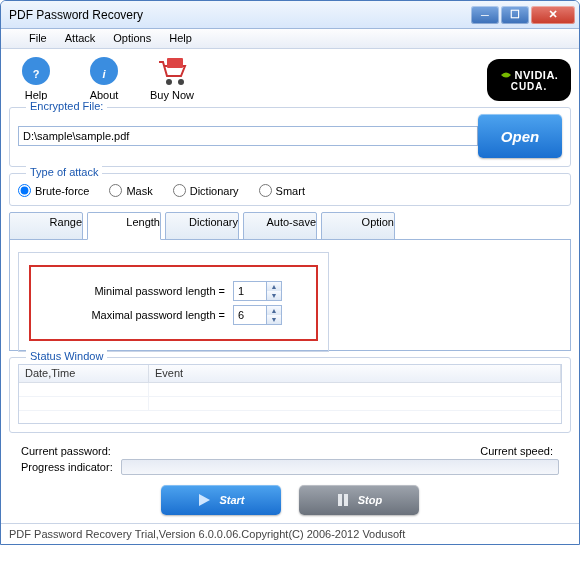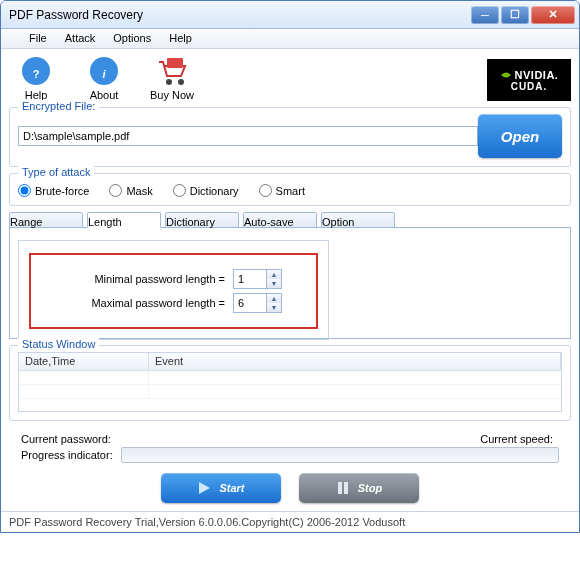--- a/index.html
+++ b/index.html
@@ -12,32 +12,32 @@
 .win-min { background: linear-gradient(#7aa7e0,#3a6fb8); }
 .win-max { background: linear-gradient(#7aa7e0,#3a6fb8); }
 .win-close { width: 44px; background: linear-gradient(#e47a6f,#c83a2a); }
 .menubar { height: 20px; background: linear-gradient(#fdfdfe,#e9eef7); border-bottom: 1px solid #c9d4e6; display: flex; gap: 2px; padding: 0 20px; }
 .menubar .mitem { padding: 3px 8px; cursor: default; }
 .content { padding: 4px 8px 6px 8px; background: #fff; }
 .toolbar { display: flex; align-items: flex-end; gap: 22px; padding: 2px 0 6px 4px; position: relative; }
 .tbtn { display: flex; flex-direction: column; align-items: center; gap: 2px; width: 46px; cursor: pointer; }
 .tbtn .ico { width: 36px; height: 32px; display: flex; align-items: center; justify-content: center; }
 .tbtn span.lbl { font-size: 11px; }
-.cuda { margin-left: auto; width: 84px; height: 42px; background: #000; border-radius: 0; color: #fff; display: flex; flex-direction: column; align-items: center; justify-content: center; font-weight: bold; }
+.cuda { margin-left: auto; width: 84px; height: 42px; background: #000; border-radius: 12px; color: #fff; display: flex; flex-direction: column; align-items: center; justify-content: center; font-weight: bold; }
 .cuda .nv { font-size: 8px; letter-spacing: .5px; display:flex; align-items:center; gap:3px;}
 .cuda .cu { font-size: 10px; letter-spacing: 1px; }
 .group { border: 1px solid #c9d4e6; border-radius: 3px; padding: 6px 8px 8px 8px; margin-bottom: 6px; position: relative; }
-.group > .legend { position: absolute; top: -8px; left: 8px; background: #fff; padding: 0 4px; color: #1a57b0; }
+.group > .legend { position: absolute; top: -8px; left: 16px; background: #fff; padding: 0 4px; color: #1a57b0; }
 .file-row { display: flex; align-items: center; }
 .file-row input[type=text] { flex: 1; height: 20px; border: 1px solid #9fb8dc; padding: 0 4px; background: #fff; }
 .open-btn { width: 84px; height: 44px; border: none; border-radius: 5px; background: linear-gradient(#4da3ef,#1a6fd0); color: #fff; font-size: 15px; font-style: italic; font-weight: 600; cursor: pointer; box-shadow: 0 1px 2px rgba(0,0,0,.3), inset 0 1px 0 rgba(255,255,255,.4); }
 .radios { display: flex; gap: 20px; margin-top: 4px; }
 .radios label { display: flex; align-items: center; gap: 4px; cursor: pointer; }
 .tabrow { display: flex; gap: 4px; margin-bottom: -1px; }
-.tab { width: 74px; height: 16px; border: 1px solid #9fb8dc; background: linear-gradient(#f5f8fc,#e2ebf6); text-align: left; line-height: 18px; cursor: pointer; border-radius: 2px 2px 0 0; }
+.tab { width: 74px; height: 28px; border: 1px solid #9fb8dc; background: linear-gradient(#f5f8fc,#e2ebf6); text-align: right; line-height: 18px; cursor: pointer; border-radius: 2px 2px 0 0; }
 .tab.active { background: #fff; border-bottom-color: #fff; }
 .tabpane { border: 1px solid #9fb8dc; padding: 8px; height: 112px; }
 .plo { border: 1px solid #c9d4e6; display: inline-block; padding: 6px 10px 10px 10px; position: relative; margin-top:4px; }
 .plo .legend { position: absolute; top: -8px; left: 8px; background: #fff; padding: 0 4px; }
 .redbox { border: 2px solid #d3302a; padding: 10px 34px; margin-top: 6px; }
 .nrow { display: flex; align-items: center; gap: 8px; margin: 4px 0; }
 .nrow .lab { width: 160px; text-align: right; }
 .spin { display: flex; }
 .spin input { width: 34px; height: 20px; border: 1px solid #9fb8dc; text-align: left; padding: 0 4px; }
 .spin .ar { display: flex; flex-direction: column; border: 1px solid #9fb8dc; border-left: none; }

